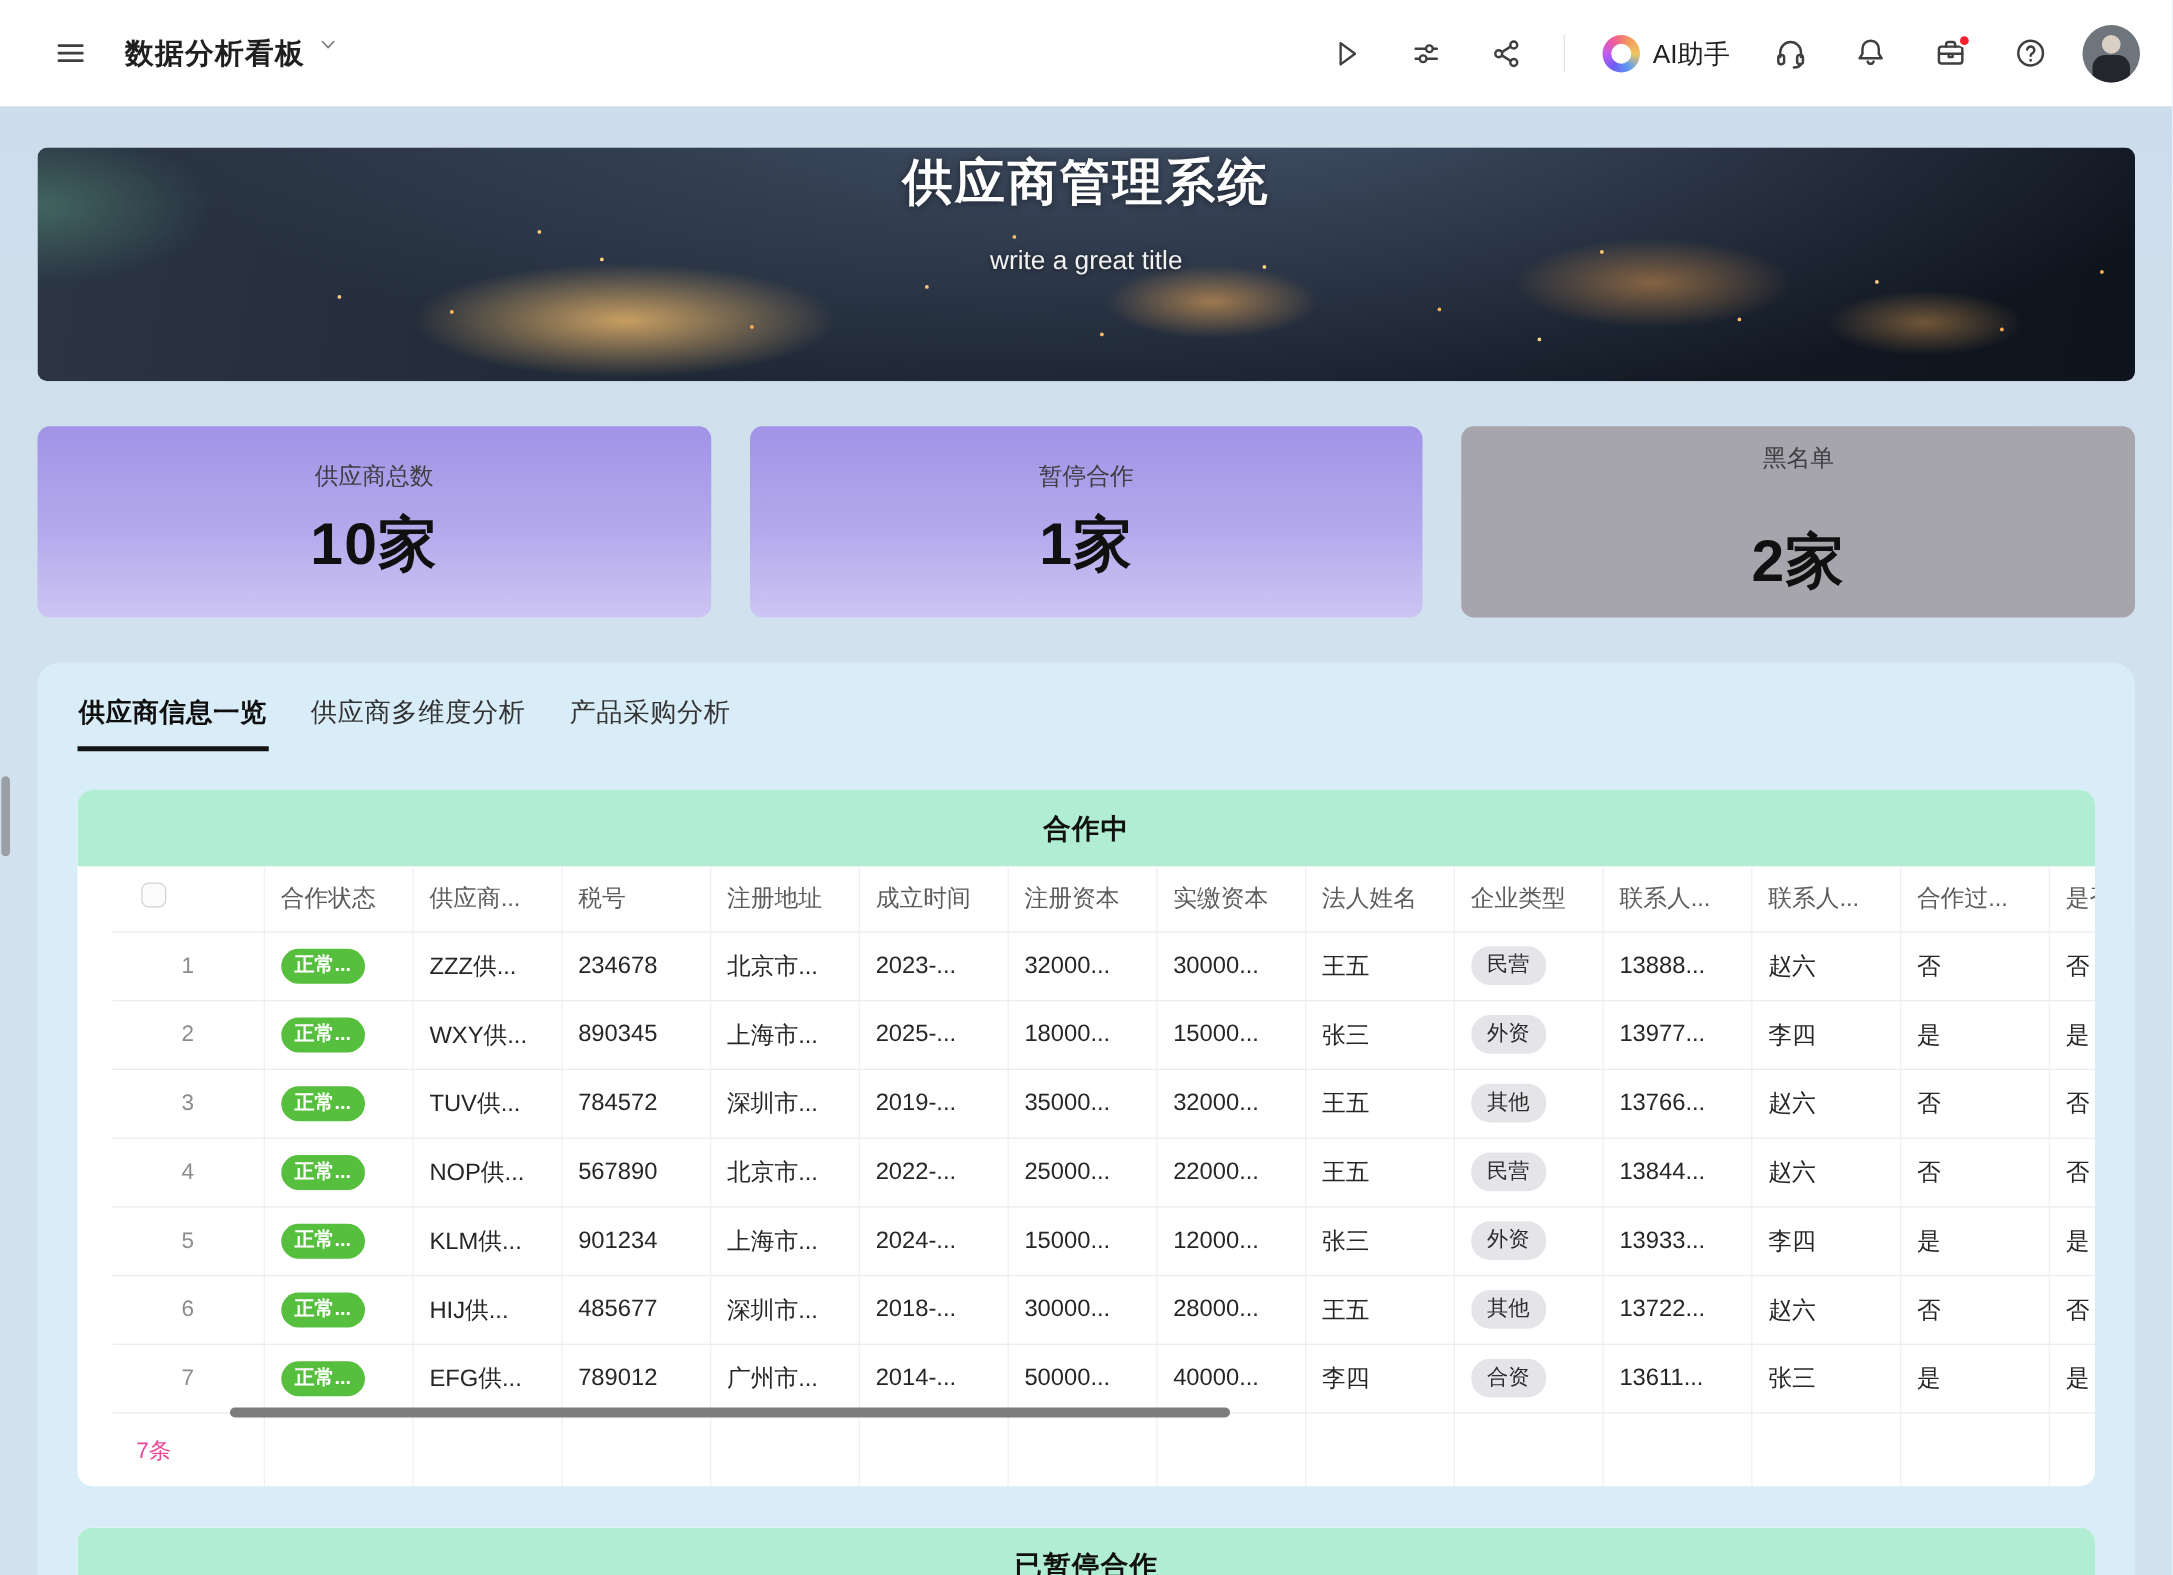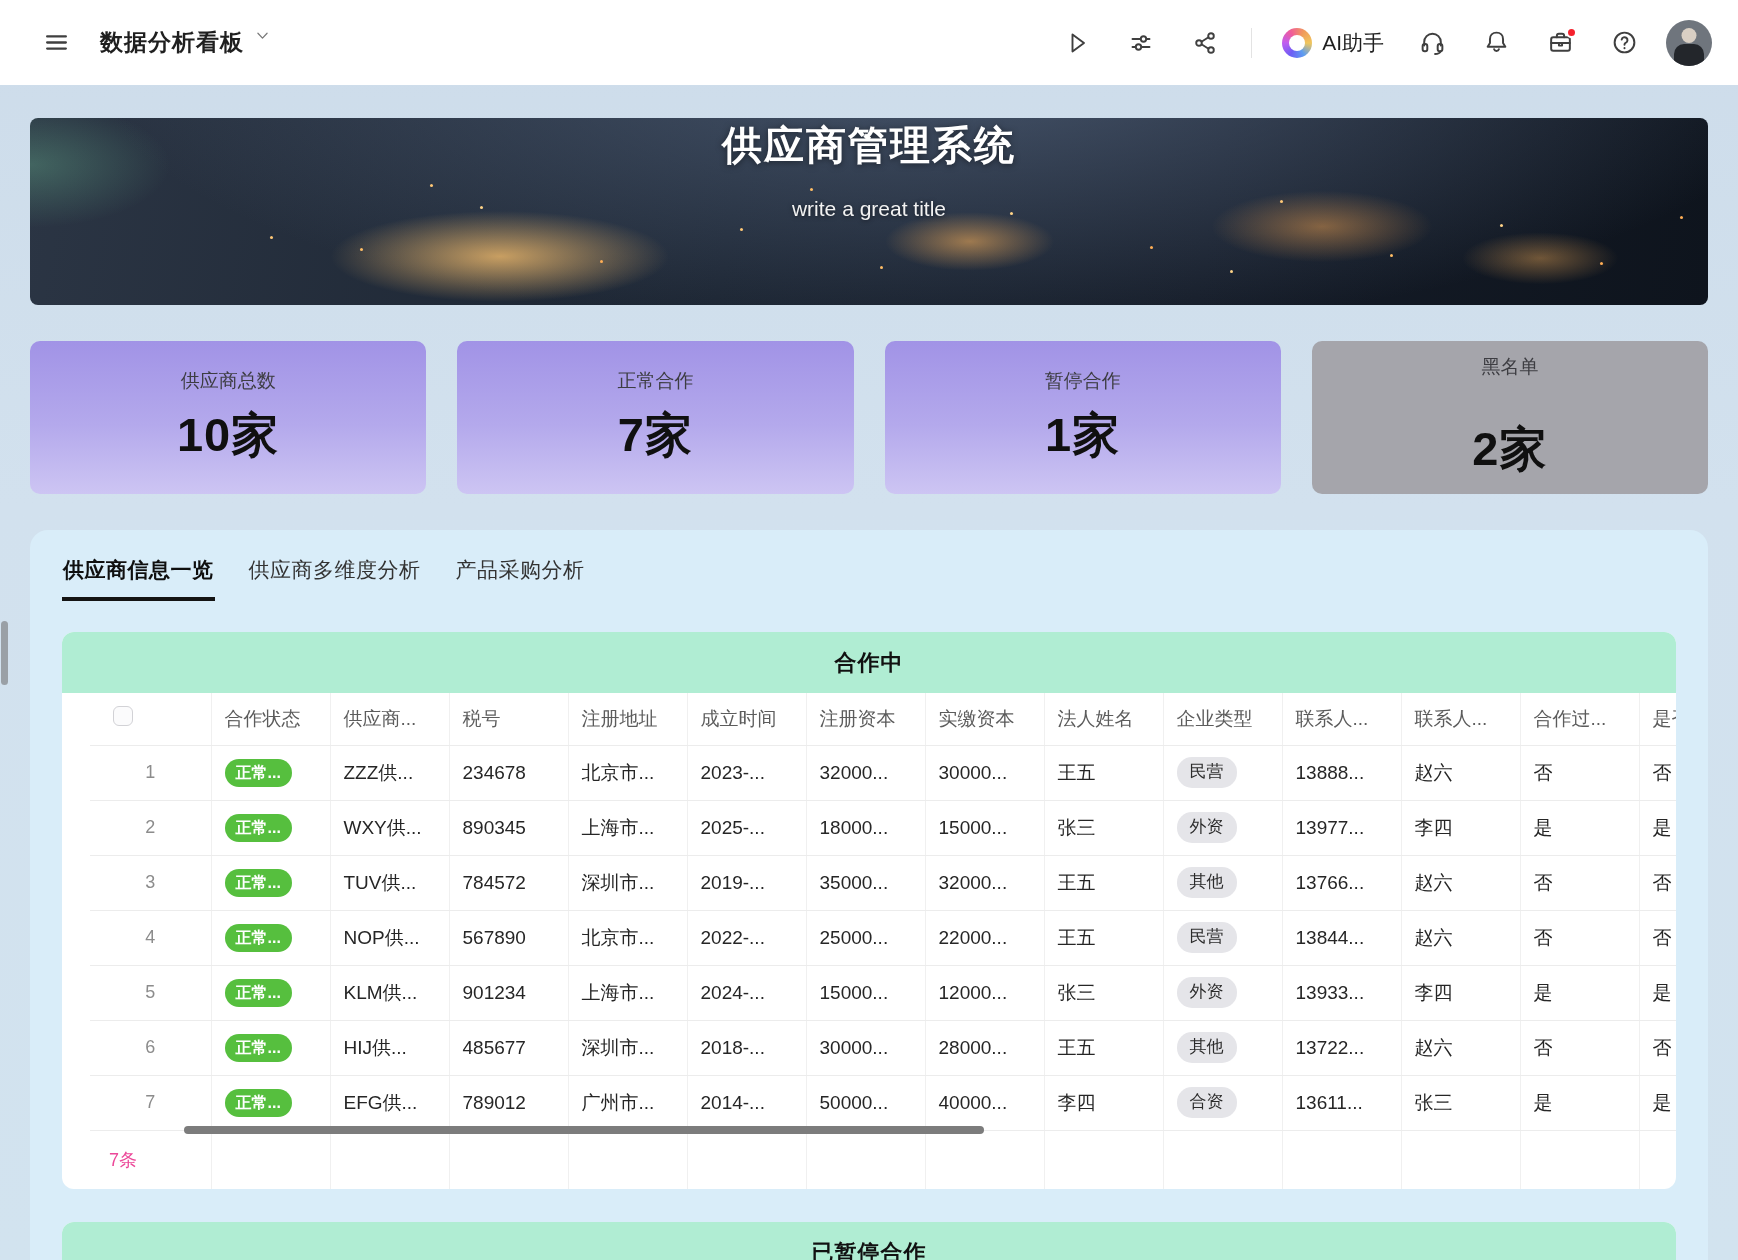--- a/index.html
+++ b/index.html
@@ -194,24 +194,20 @@
       <h1 class="hero-title">供应商管理系统</h1>
       <p class="hero-subtitle">write a great title</p>
     </section>
 
     <section class="stats">
         <div class="stat-card purple">
     <div class="stat-label">供应商总数</div>
     <div class="stat-value">10家</div>
   </div>
         <div class="stat-card purple">
-    <div class="stat-label">正常合作</div>
-    <div class="stat-value">7家</div>
-  </div>
-        <div class="stat-card purple">
     <div class="stat-label">暂停合作</div>
     <div class="stat-value">1家</div>
   </div>
         <div class="stat-card gray">
     <div class="stat-label">黑名单</div>
     <div class="stat-value">2家</div>
   </div>
       </section>
 
     <section class="panel">

